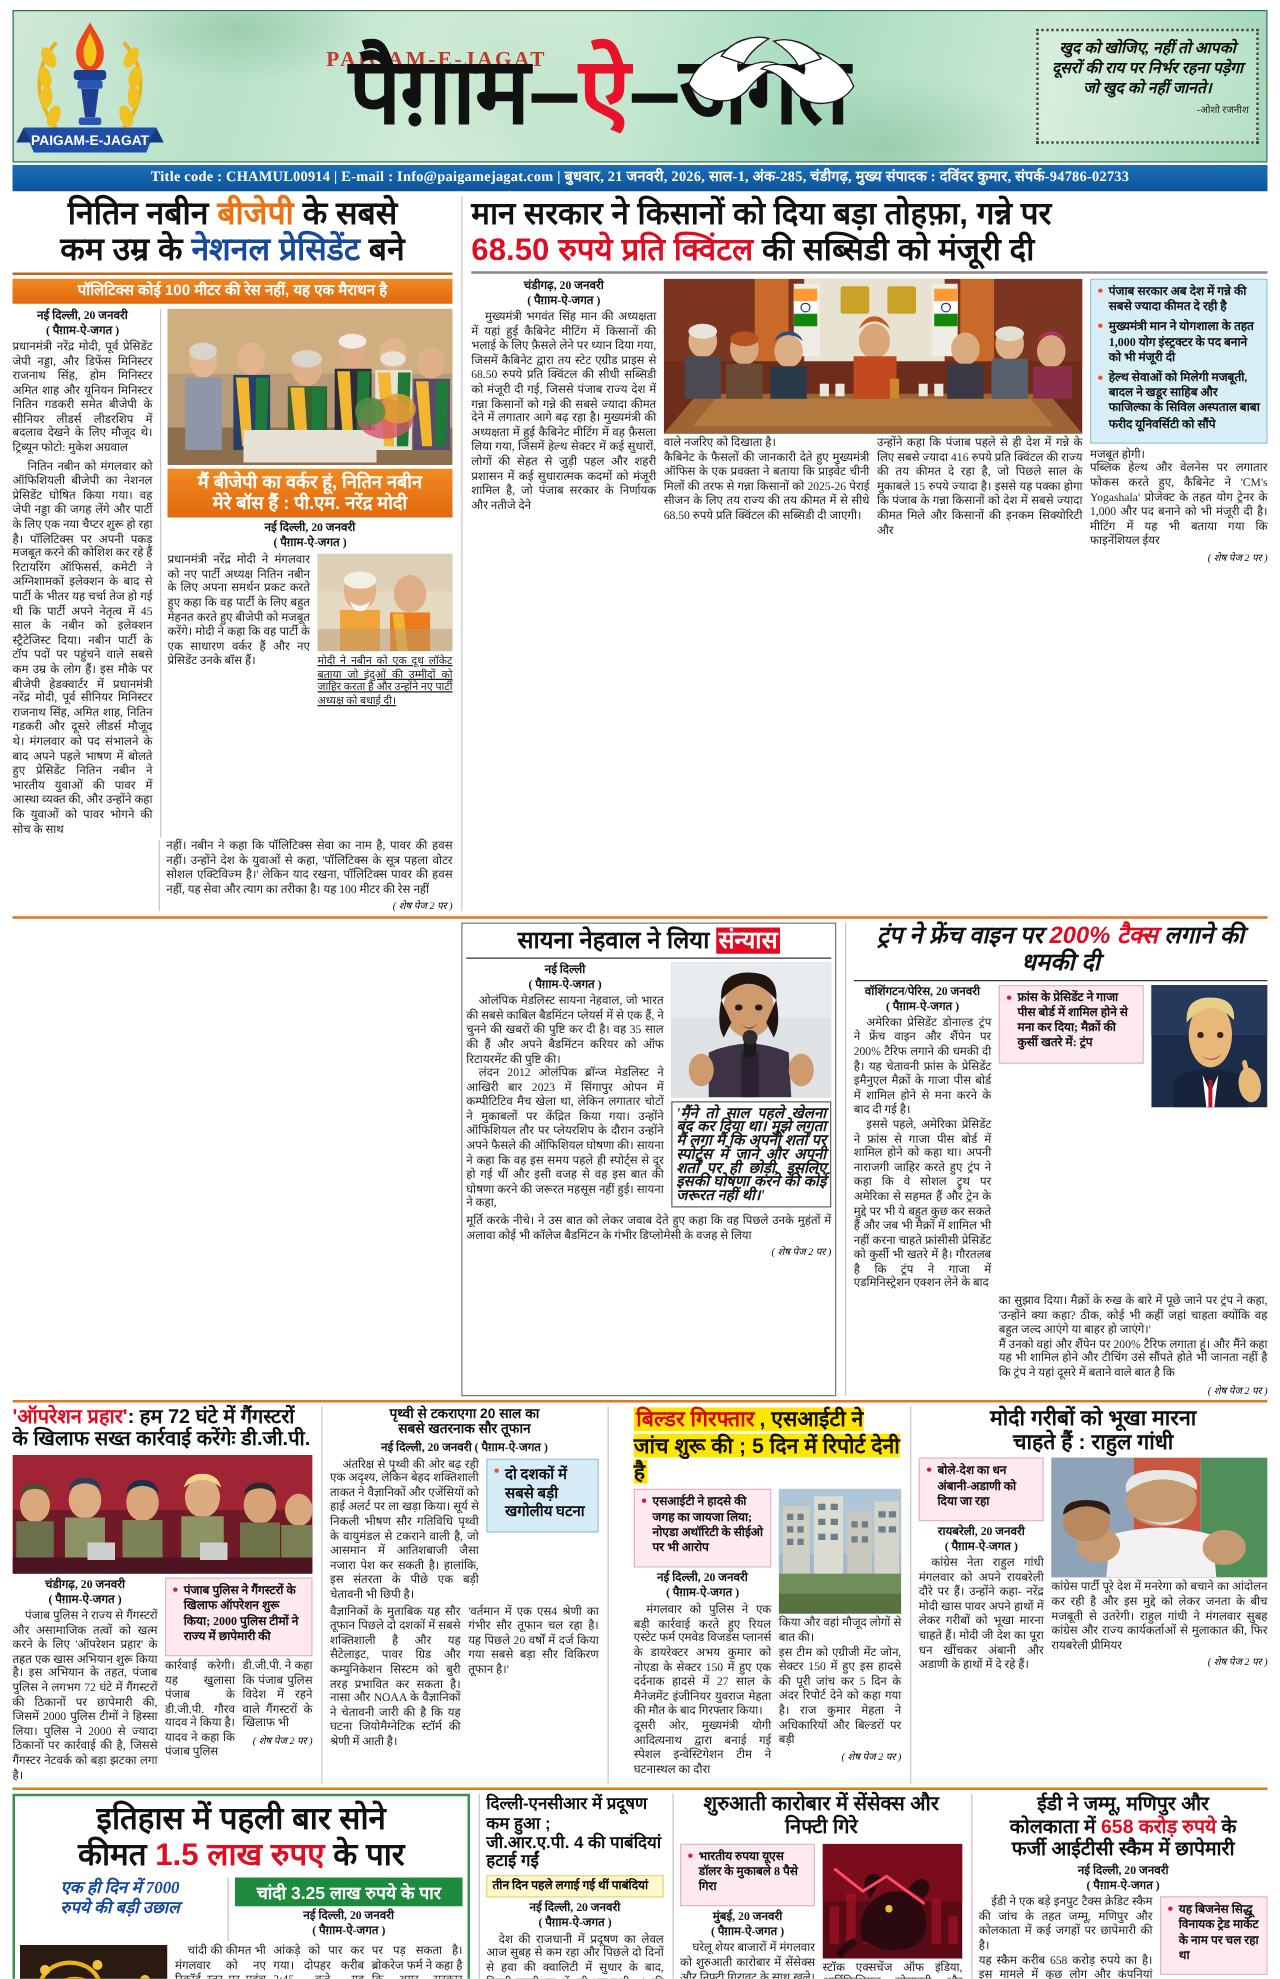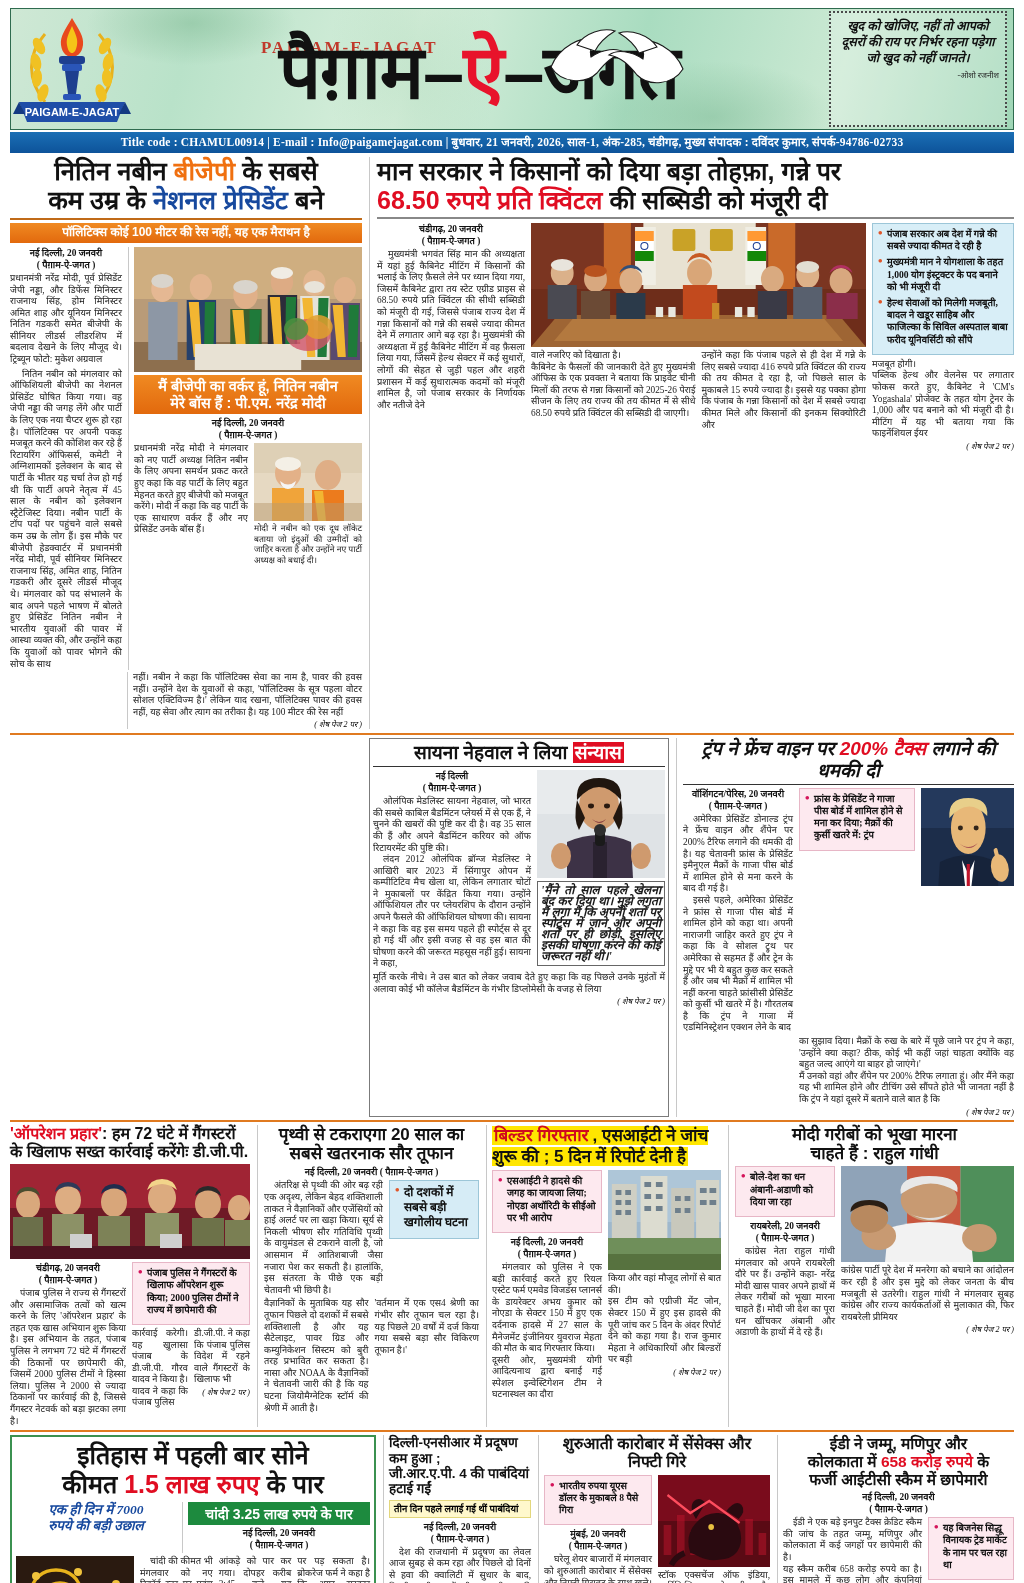--- a/index.html
+++ b/index.html
@@ -42,21 +42,21 @@
     font-weight: bold; font-size: 74px; line-height: 96px; color: #111;
     letter-spacing: -1px; white-space: nowrap; position:relative; top: 4px;
   }
   .mast-title .red { color: #e8132b; }
   .doves { position: absolute; left: 400px; top: 6px; width: 210px; height: 66px; z-index: 3; }
 
   .mast-quote {
     width: 178px; flex: 0 0 178px; z-index:2;
     border: 2px dotted #4a4a4a;
     margin: 6px 6px 6px 0; padding: 5px 6px 3px 6px;
-    height: 116px;
+    height: 92px;
     background: rgba(255,255,255,.22);
     text-align: center;
   }
   .mast-quote p {
     font-family: "Liberation Serif", serif;
     font-size: 12.5px; line-height: 16px; color: #111; font-style: italic; font-weight:bold;
   }
   .mast-quote .attrib { font-size: 8px; text-align: right; margin-top: 3px; color:#222; }
 
   
@@ -276,21 +276,21 @@
                   <ellipse cx="34" cy="30" rx="13" ry="15" fill="#e3b188"></ellipse>
                   <rect x="18" y="45" width="32" height="33" fill="#f0a43a"></rect>
                   <ellipse cx="34" cy="21" rx="13" ry="7" fill="#f4f0e6"></ellipse>
                   <path d="M26 38 q8 7 16 0 q-2 8 -8 8 q-6 0 -8 -8Z" fill="#f5f5f5"></path>
                   <ellipse cx="74" cy="32" rx="13" ry="15" fill="#dfae86"></ellipse>
                   <rect x="58" y="47" width="32" height="31" fill="#ec7b1d"></rect>
                   <path d="M60 48 h9 l3 30 h-8 Z" fill="#f2b632"></path>
                   <rect x="0" y="60" width="108" height="18" fill="#b89a6e" opacity=".5"></rect>
                 </svg>
               </div>
-              <p class="body-hi" style="font-size:8.6px; line-height:10.5px; margin-top:2px;">मोदी ने नबीन को एक दूध लॉकेट बताया जो इंदुओं की उम्मीदों को जाहिर करता है और उन्होंने नए पार्टी अध्यक्ष को बधाई दी।</p>
+              <p class="body-hi" style="font-size:8.6px; line-height:10.5px; margin-top:2px;text-decoration:underline;">मोदी ने नबीन को एक दूध लॉकेट बताया जो इंदुओं की उम्मीदों को जाहिर करता है और उन्होंने नए पार्टी अध्यक्ष को बधाई दी।</p>
             </div>
           </div>
         </div>
       </div>
 
       <div style="display:flex; gap:5px; margin-top:2px;">
         <div style="width:112px; flex:0 0 112px;"></div>
         <div class="vline" style="flex:1; padding-left:5px;">
           <p class="body-hi">नहीं। नबीन ने कहा कि पॉलिटिक्स सेवा का नाम है, पावर की हवस नहीं। उन्होंने देश के युवाओं से कहा, 'पॉलिटिक्स के सूत्र पहला वोटर सोशल एक्टिविज्म है।' लेकिन याद रखना, पॉलिटिक्स पावर की हवस नहीं, यह सेवा और त्याग का तरीका है। यह 100 मीटर की रेस नहीं</p>
           <div class="contd" style="text-align:right;">( शेष पेज 2 पर )</div>
@@ -560,21 +560,21 @@
             <div style="flex:1;">
               <p class="body-hi">डी.जी.पी. ने कहा कि पंजाब पुलिस विदेश में रहने वाले गैंगस्टरों के खिलाफ भी</p>
               <div class="contd" style="text-align:right;">( शेष पेज 2 पर )</div>
             </div>
           </div>
         </div>
       </div>
     </div>
 
     <div class="vline" style="width:222px; flex:0 0 222px; padding-left:6px;">
-      <div class="hl" style="font-size:17px; text-align:center;">
+      <div class="hl" style="font-size:11px; text-align:center;">
         <span>पृथ्वी से टकराएगा 20 साल का</span><br>
         <span>सबसे खतरनाक सौर तूफान</span>
       </div>
       <div class="dateline" style="margin-top:3px;">नई दिल्ली, 20 जनवरी ( पैग़ाम-ऐ-जगत )</div>
       <div class="cols">
         <div style="flex:1;">
           <p class="body-hi" style="text-indent:10px;">अंतरिक्ष से पृथ्वी की ओर बढ़ रही एक अदृश्य, लेकिन बेहद शक्तिशाली ताकत ने वैज्ञानिकों और एजेंसियों को हाई अलर्ट पर ला खड़ा किया। सूर्य से निकली भीषण सौर गतिविधि पृथ्वी के वायुमंडल से टकराने वाली है, जो आसमान में आतिशबाजी जैसा नजारा पेश कर सकती है। हालांकि, इस संतरता के पीछे एक बड़ी चेतावनी भी छिपी है।</p>
         </div>
         <div style="width:90px; flex:0 0 90px;">
           <div class="bulletbox" style="background:#d6ecf6;">
@@ -587,21 +587,21 @@
       <div class="cols" style="margin-top:2px;">
         <div style="flex:1;">
             <p class="body-hi">वैज्ञानिकों के मुताबिक यह सौर तूफान पिछले दो दशकों में सबसे शक्तिशाली है और यह सैटेलाइट, पावर ग्रिड और कम्युनिकेशन सिस्टम को बुरी तरह प्रभावित कर सकता है। नासा और NOAA के वैज्ञानिकों ने चेतावनी जारी की है कि यह घटना जियोमैग्नेटिक स्टॉर्म की श्रेणी में आती है।</p>
           </div>
         <div style="flex:1;">
             <p class="body-hi">'वर्तमान में एक एस4 श्रेणी का गंभीर सौर तूफान चल रहा है। यह पिछले 20 वर्षों में दर्ज किया गया सबसे बड़ा सौर विकिरण तूफान है।'</p>
           </div>
       </div>
     </div>
 
-    <div class="vline" style="width:235px; flex:0 0 235px; padding-left:5px;">
+    <div class="vline" style="width:235px; flex:0 0 235px; padding-left:20px;">
       <div class="hl" style="font-size:17px; line-height:1.25;">
         <span class="hlt-y" style="background:#ffe600; color:#d00a1e;">बिल्डर गिरफ्तार</span><span class="hlt-y">, एसआईटी ने जांच शुरू की ; 5 दिन में रिपोर्ट देनी है</span>
       </div>
       <div class="cols" style="margin-top:3px;">
         <div style="width:110px; flex:0 0 110px;">
           <div class="bulletbox pink">
             <ul>
               <li>एसआईटी ने हादसे की जगह का जायजा लिया; नोएडा अथॉरिटी के सीईओ पर भी आरोप</li>
             </ul>
           </div>

